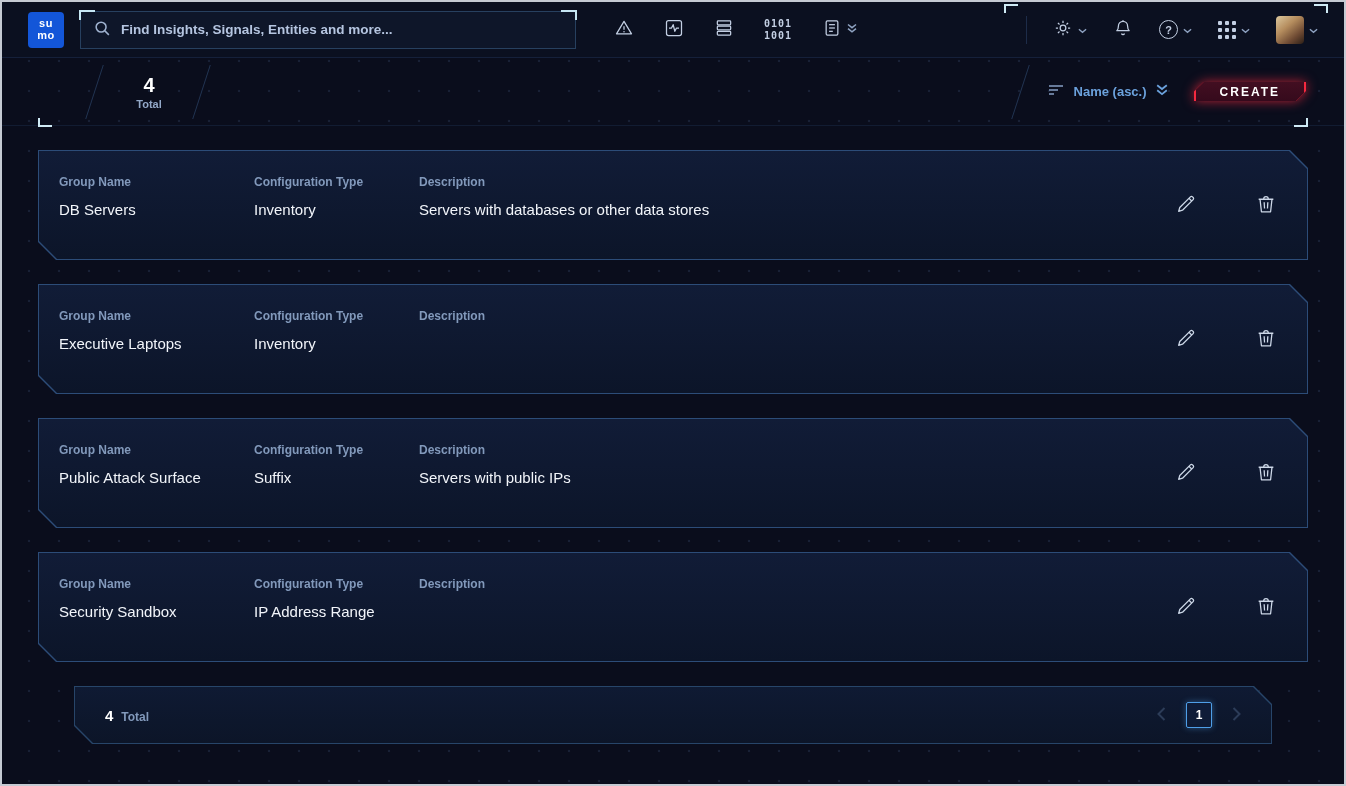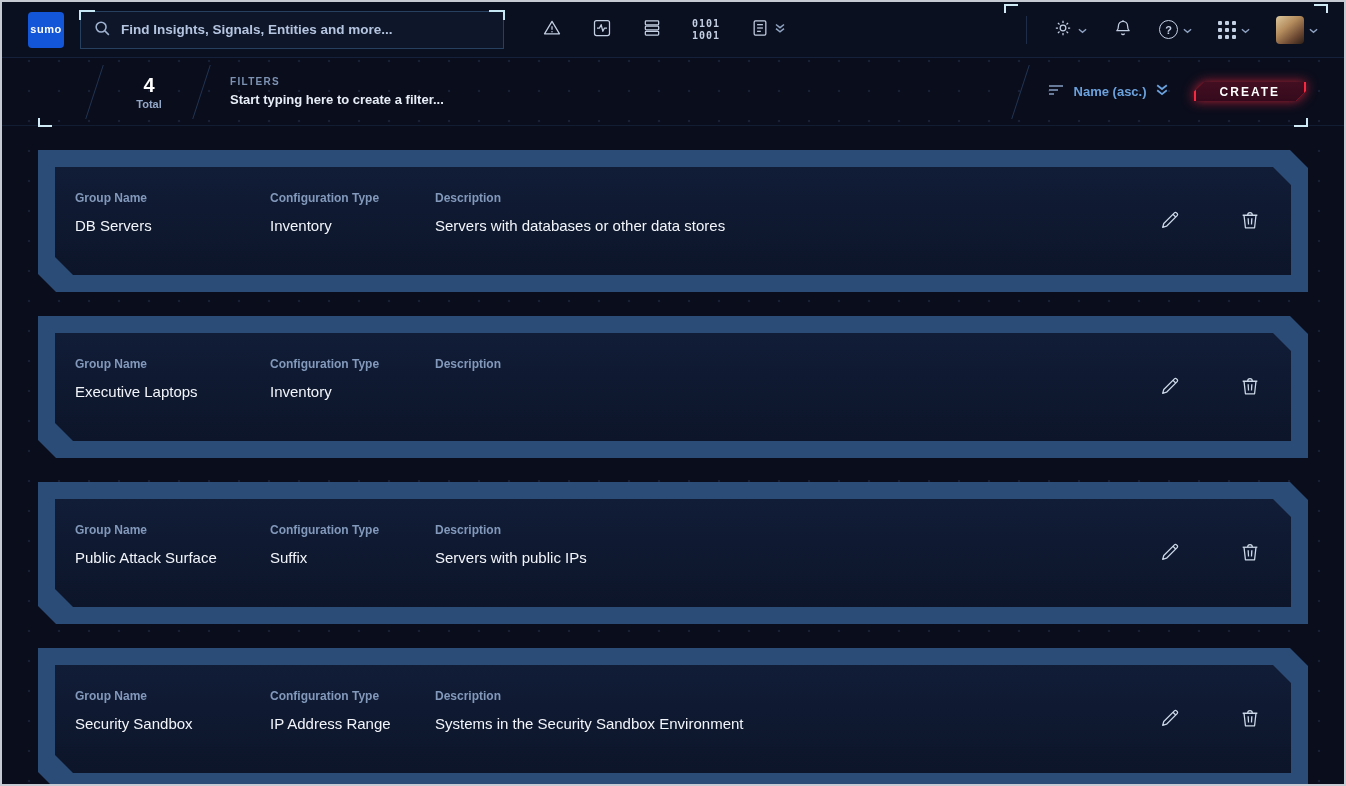--- a/index.html
+++ b/index.html
@@ -18,26 +18,26 @@
     overflow:hidden;
   }
   
   .topbar {
     height:56px; display:flex; align-items:center;
     background:#0b1020; border-bottom:1px solid #15203a;
     padding:0 26px; position:relative;
   }
   .logo {
     width:36px; height:36px; border-radius:4px; background:#1356d8;
-    display:flex; flex-direction:row; align-items:center; justify-content:center;
+    display:flex; flex-direction:column; align-items:center; justify-content:center;
     color:#fff; font-weight:700; font-size:11px; line-height:1.05; cursor:pointer;
     letter-spacing:.5px;
   }
   .search {
-    width:424px; height:38px; margin-left:16px; position:relative;
+    width:496px; height:38px; margin-left:16px; position:relative;
     background:#0e1629; border:1px solid #27405f;
     display:flex; align-items:center; padding:0 12px; gap:10px;
   }
   .search::before, .search::after {
     content:""; position:absolute; top:-2px; width:14px; height:8px;
     border-top:2px solid #c6e7f4;
   }
   .search::before { left:-2px; border-left:2px solid #c6e7f4; }
   .search::after  { right:-2px; border-right:2px solid #c6e7f4; }
   .search input {
@@ -113,21 +113,21 @@
   .create-inner {
     clip-path:var(--bcut);
     background:linear-gradient(180deg,#471023 0%,#30081a 100%);
     color:#fff; font-size:12px; font-weight:700; letter-spacing:2px;
     padding:10px 24px; font-family:"Liberation Sans", sans-serif;
   }
   
   .content { padding:24px 36px 0 36px; }
   .card {
     --cut:polygon(0 0, calc(100% - 18px) 0, 100% 18px, 100% 100%, 18px 100%, 0 calc(100% - 18px));
-    clip-path:var(--cut); background:#2c4c78; padding:17px;
+    clip-path:var(--cut); background:#2c4c78; padding:1px;
     margin-bottom:24px; cursor:pointer;
   }
   .card-body {
     clip-path:var(--cut);
     background:linear-gradient(180deg,#111c37 0%,#0c1529 100%);
     display:flex; min-height:108px; padding:24px 30px 24px 20px;
   }
   .card-col { display:flex; flex-direction:column; }
   .col-group  { width:175px; margin-right:20px; }
   .col-config { width:145px; margin-right:20px; }
@@ -292,24 +292,20 @@
     </div>
   </header>
 
   <section class="header">
     <span class="slant s1"></span>
     <div class="total-block">
       <div class="total-num">4</div>
       <div class="total-lbl">Total</div>
     </div>
     <span class="slant s2"></span>
-    <div class="filters-block">
-      <div class="filters-label">FILTERS</div>
-      <input class="filters-input" placeholder="Start typing here to create a filter..." style="">
-    </div>
     <div class="header-right">
       <span class="slant s3"></span>
       <button class="sort-ctl">
         <span>
           <svg width="18" height="14" viewBox="0 0 18 14" fill="none" stroke="#7f97bb" stroke-width="1.6">
             <line x1="2" y1="3" x2="16" y2="3"></line>
               <line x1="2" y1="7" x2="11" y2="7"></line>
               <line x1="2" y1="11" x2="7" y2="11"></line>
           </svg>
         </span>
@@ -449,21 +445,20 @@
         <div class="card-col col-group">
           <div class="card-label">Group Name</div>
           <div class="card-value">Security Sandbox</div>
         </div>
         <div class="card-col col-config">
           <div class="card-label">Configuration Type</div>
           <div class="card-value">IP Address Range</div>
         </div>
         <div class="card-col col-desc">
           <div class="card-label">Description</div>
-          <div class="card-value">Systems in the Security Sandbox Environment</div>
         </div>
         <div class="card-actions">
           <button class="act-btn">
             <span>
               <svg width="22" height="22" viewBox="0 0 24 24" fill="none" stroke="#cdd8e8" stroke-width="1.4" stroke-linejoin="round">
                 <path d="M4 20 L5.2 15.8 L16.8 4.2 a1.6 1.6 0 0 1 2.3 0 l0.7 0.7 a1.6 1.6 0 0 1 0 2.3 L8.2 18.8 Z"></path>
                 <line x1="15.2" y1="5.8" x2="18.2" y2="8.8"></line>
               </svg>
             </span>
           </button>

